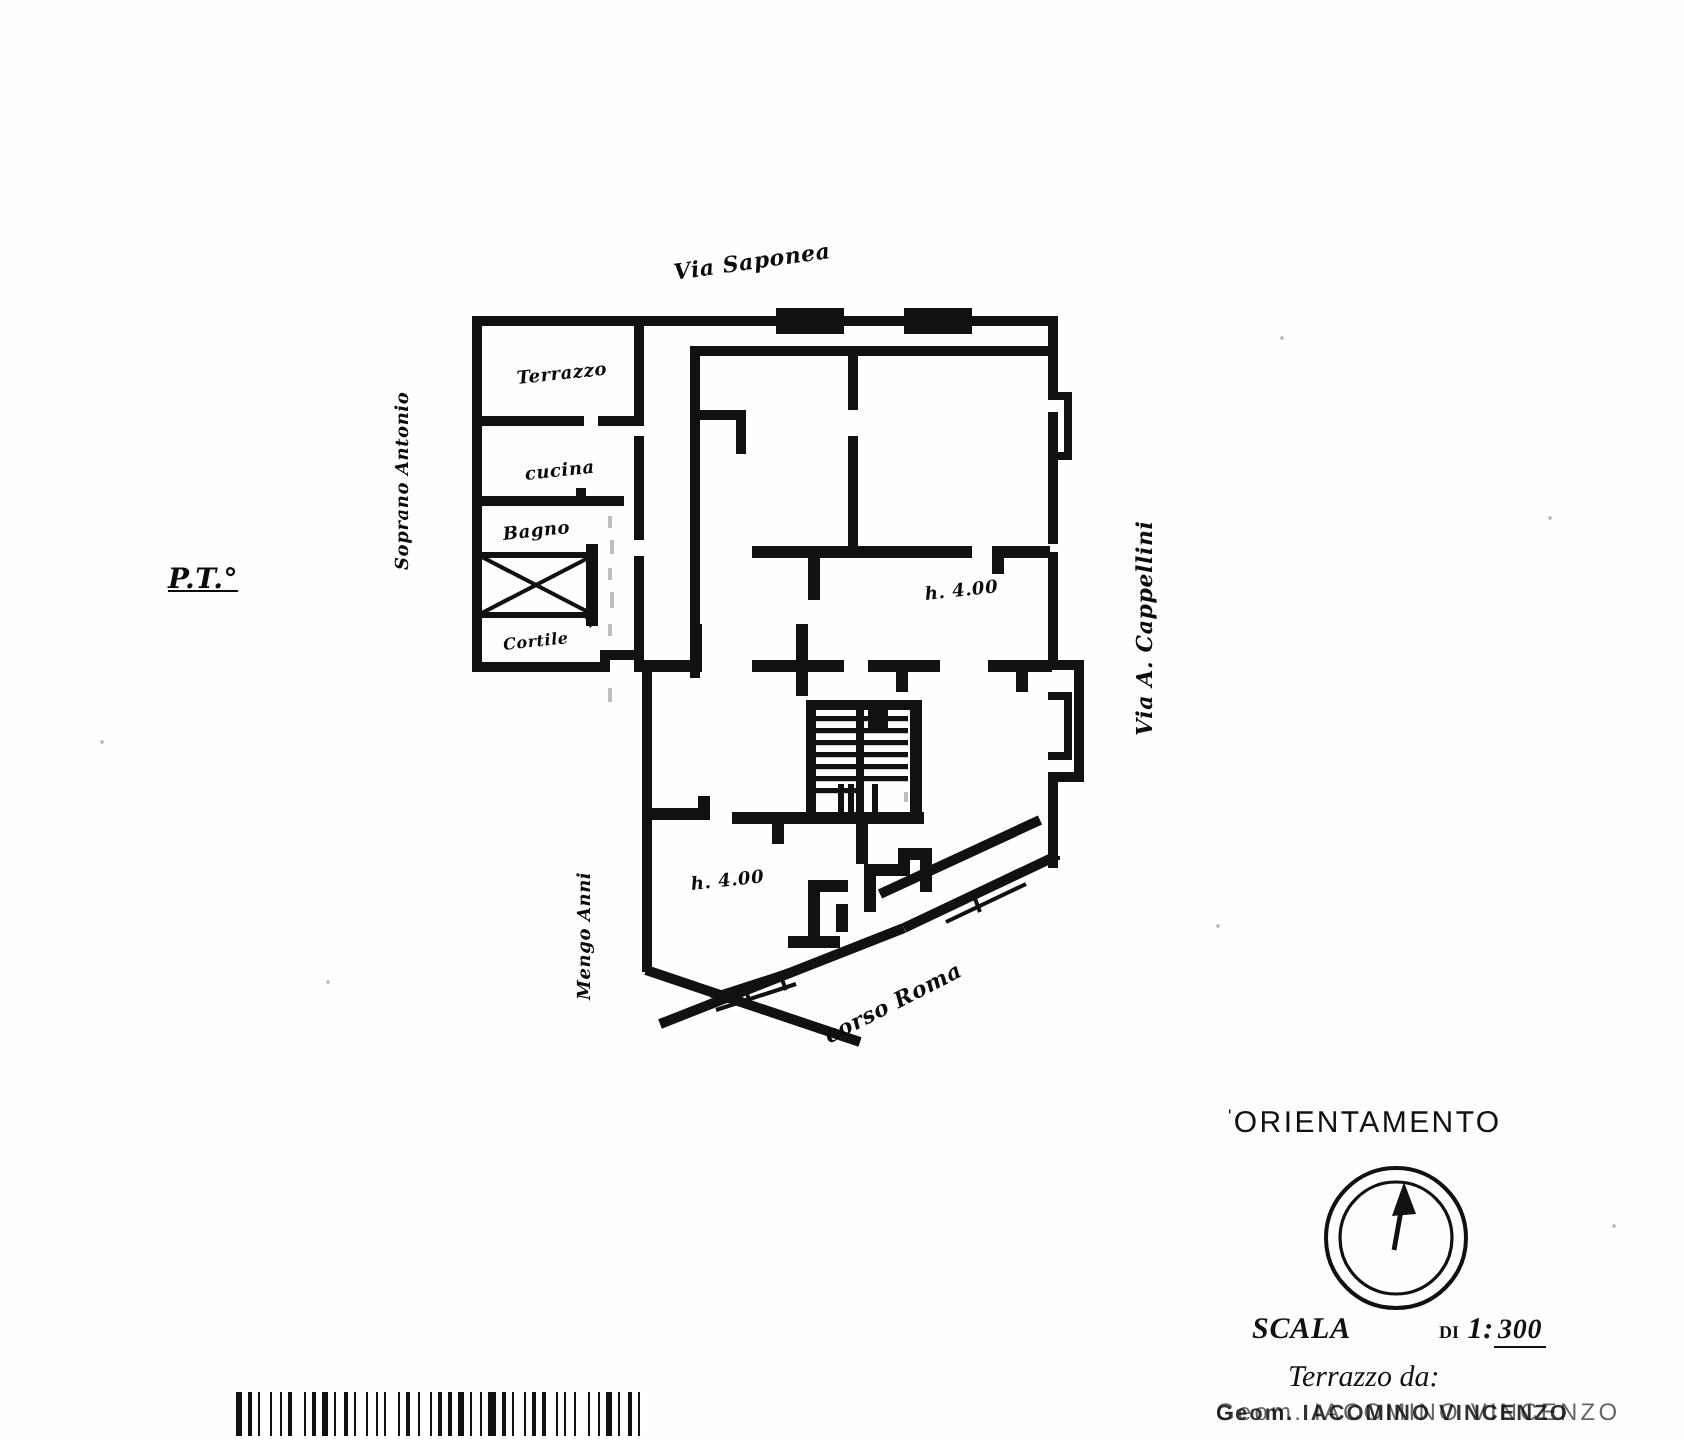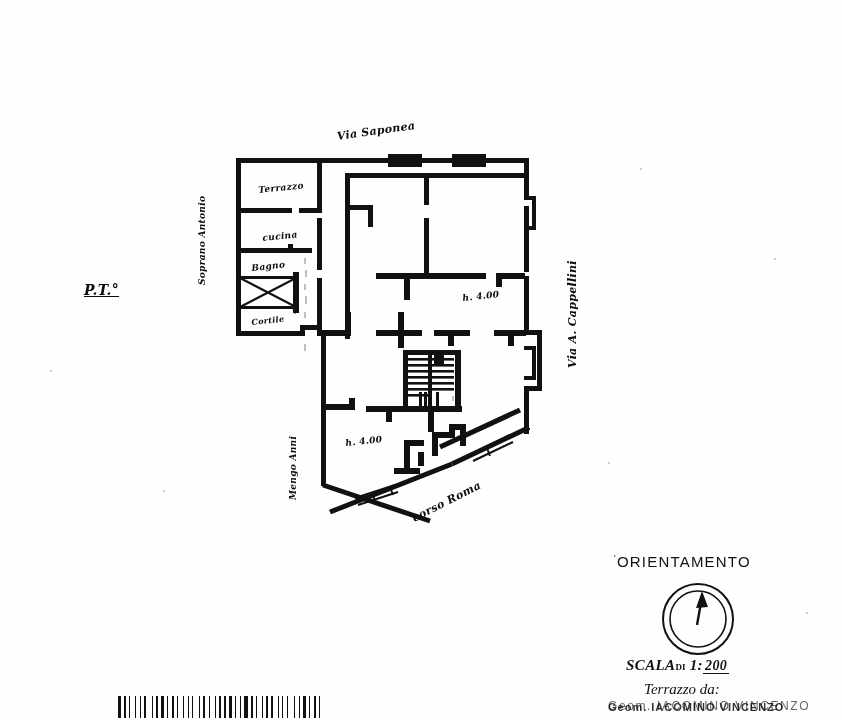--- a/index.html
+++ b/index.html
@@ -82,20 +82,21 @@
     font-style: italic;
     font-weight: bold;
     font-size: 15px;
     color: #111;
     letter-spacing: .4px;
   }
   .tb-scala .sm {
     font-size: 9px;
     font-style: normal;
     letter-spacing: 0;
+    margin-left: 44px;
   }
   .tb-scala .val {
     font-size: 14px;
     border-bottom: 1.4px solid #111;
     padding: 0 2px;
   }
   .tb-compilata {
     position: absolute;
     left: 42px; top: 136px;
     font-family: "Liberation Serif", serif;
@@ -379,21 +380,21 @@
 
   <svg id="compass" viewBox="0 0 76 76">
     <circle cx="38" cy="38" r="35" fill="none" stroke="#111" stroke-width="2"></circle>
     <circle cx="38" cy="38" r="28" fill="none" stroke="#111" stroke-width="1.6"></circle>
     <line x1="37" y1="44" x2="42" y2="16" stroke="#111" stroke-width="2.4"></line>
     <path d="M 42 10 l 6 16 l -12 1 z" fill="#111"></path>
   </svg>
 
   <div class="tb-scala">
     <span>SCALA</span><span class="sm">DI</span>
-    <span>1:</span><span class="val">200</span>
+    <span>1:</span><span class="val">300</span>
   </div>
 
   <div class="tb-compilata">Terrazzo da:</div>
 
   <div class="tb-author">Geom. IACOMINO VINCENZO</div>
   <div class="tb-author-over">Geom. IACOMINO VINCENZO</div>
 </div>
 
 <div id="barcode">
     <i style="width: 3px; background: rgb(17, 17, 17);"></i>

